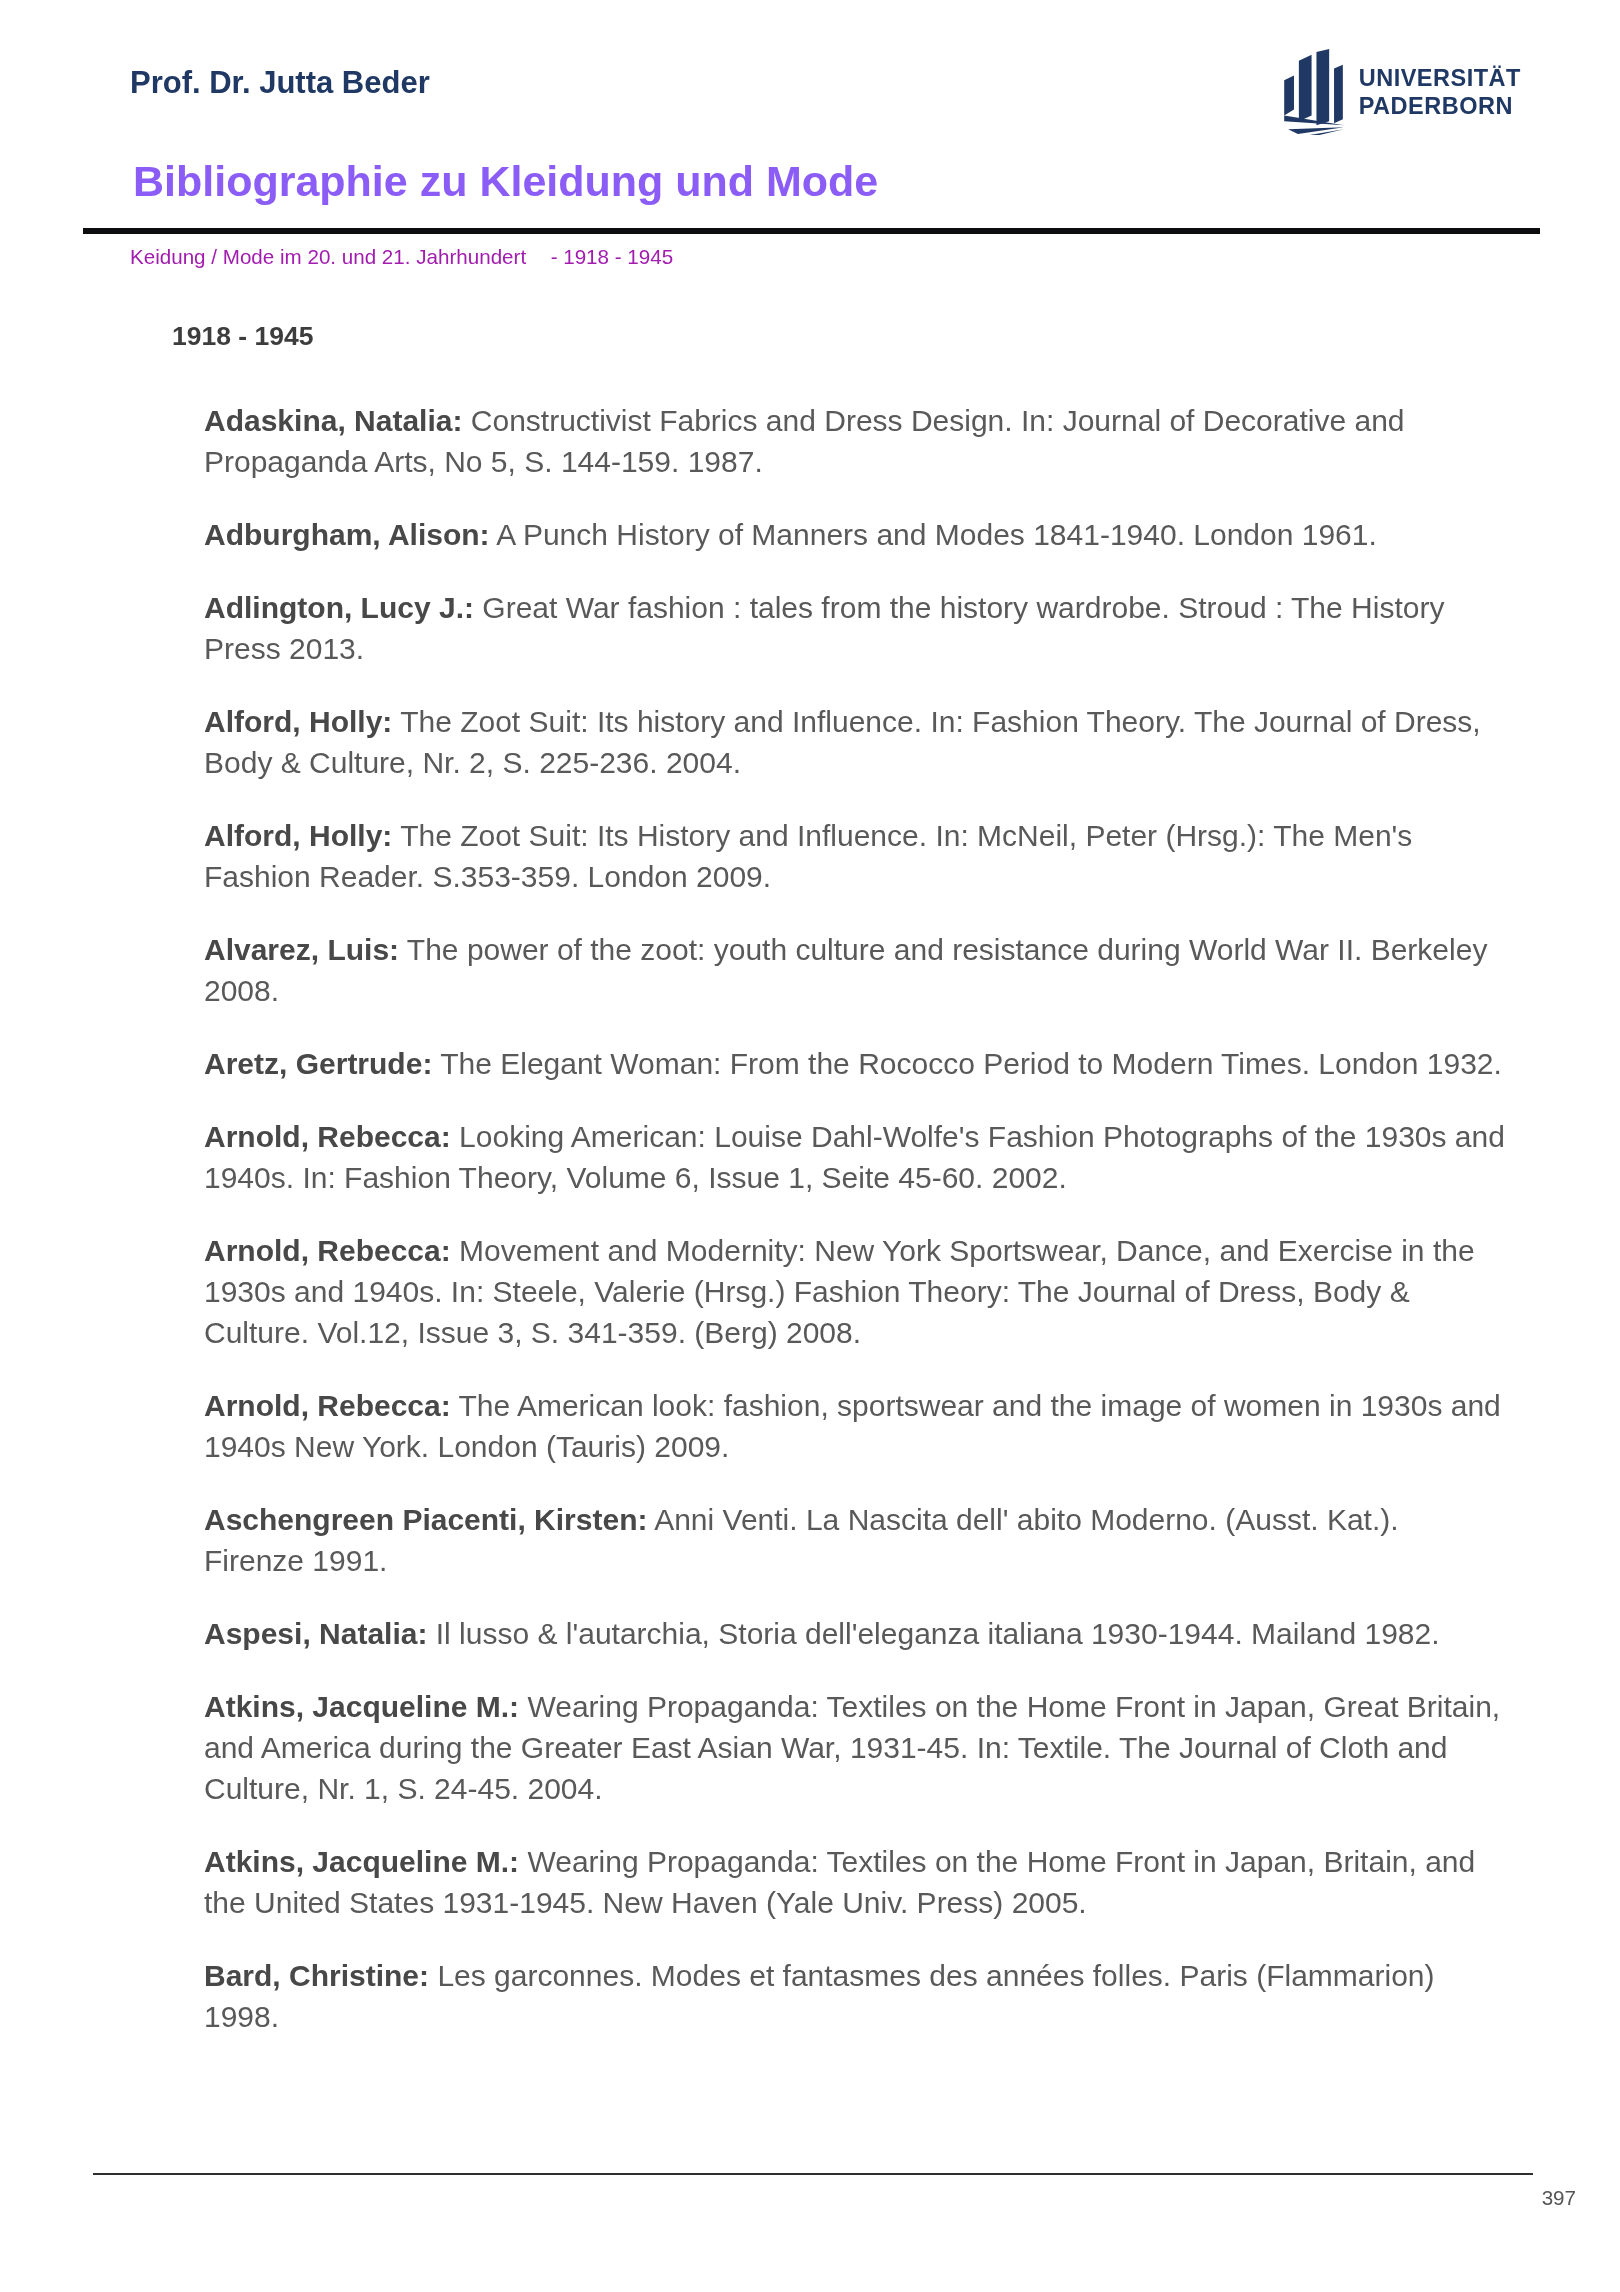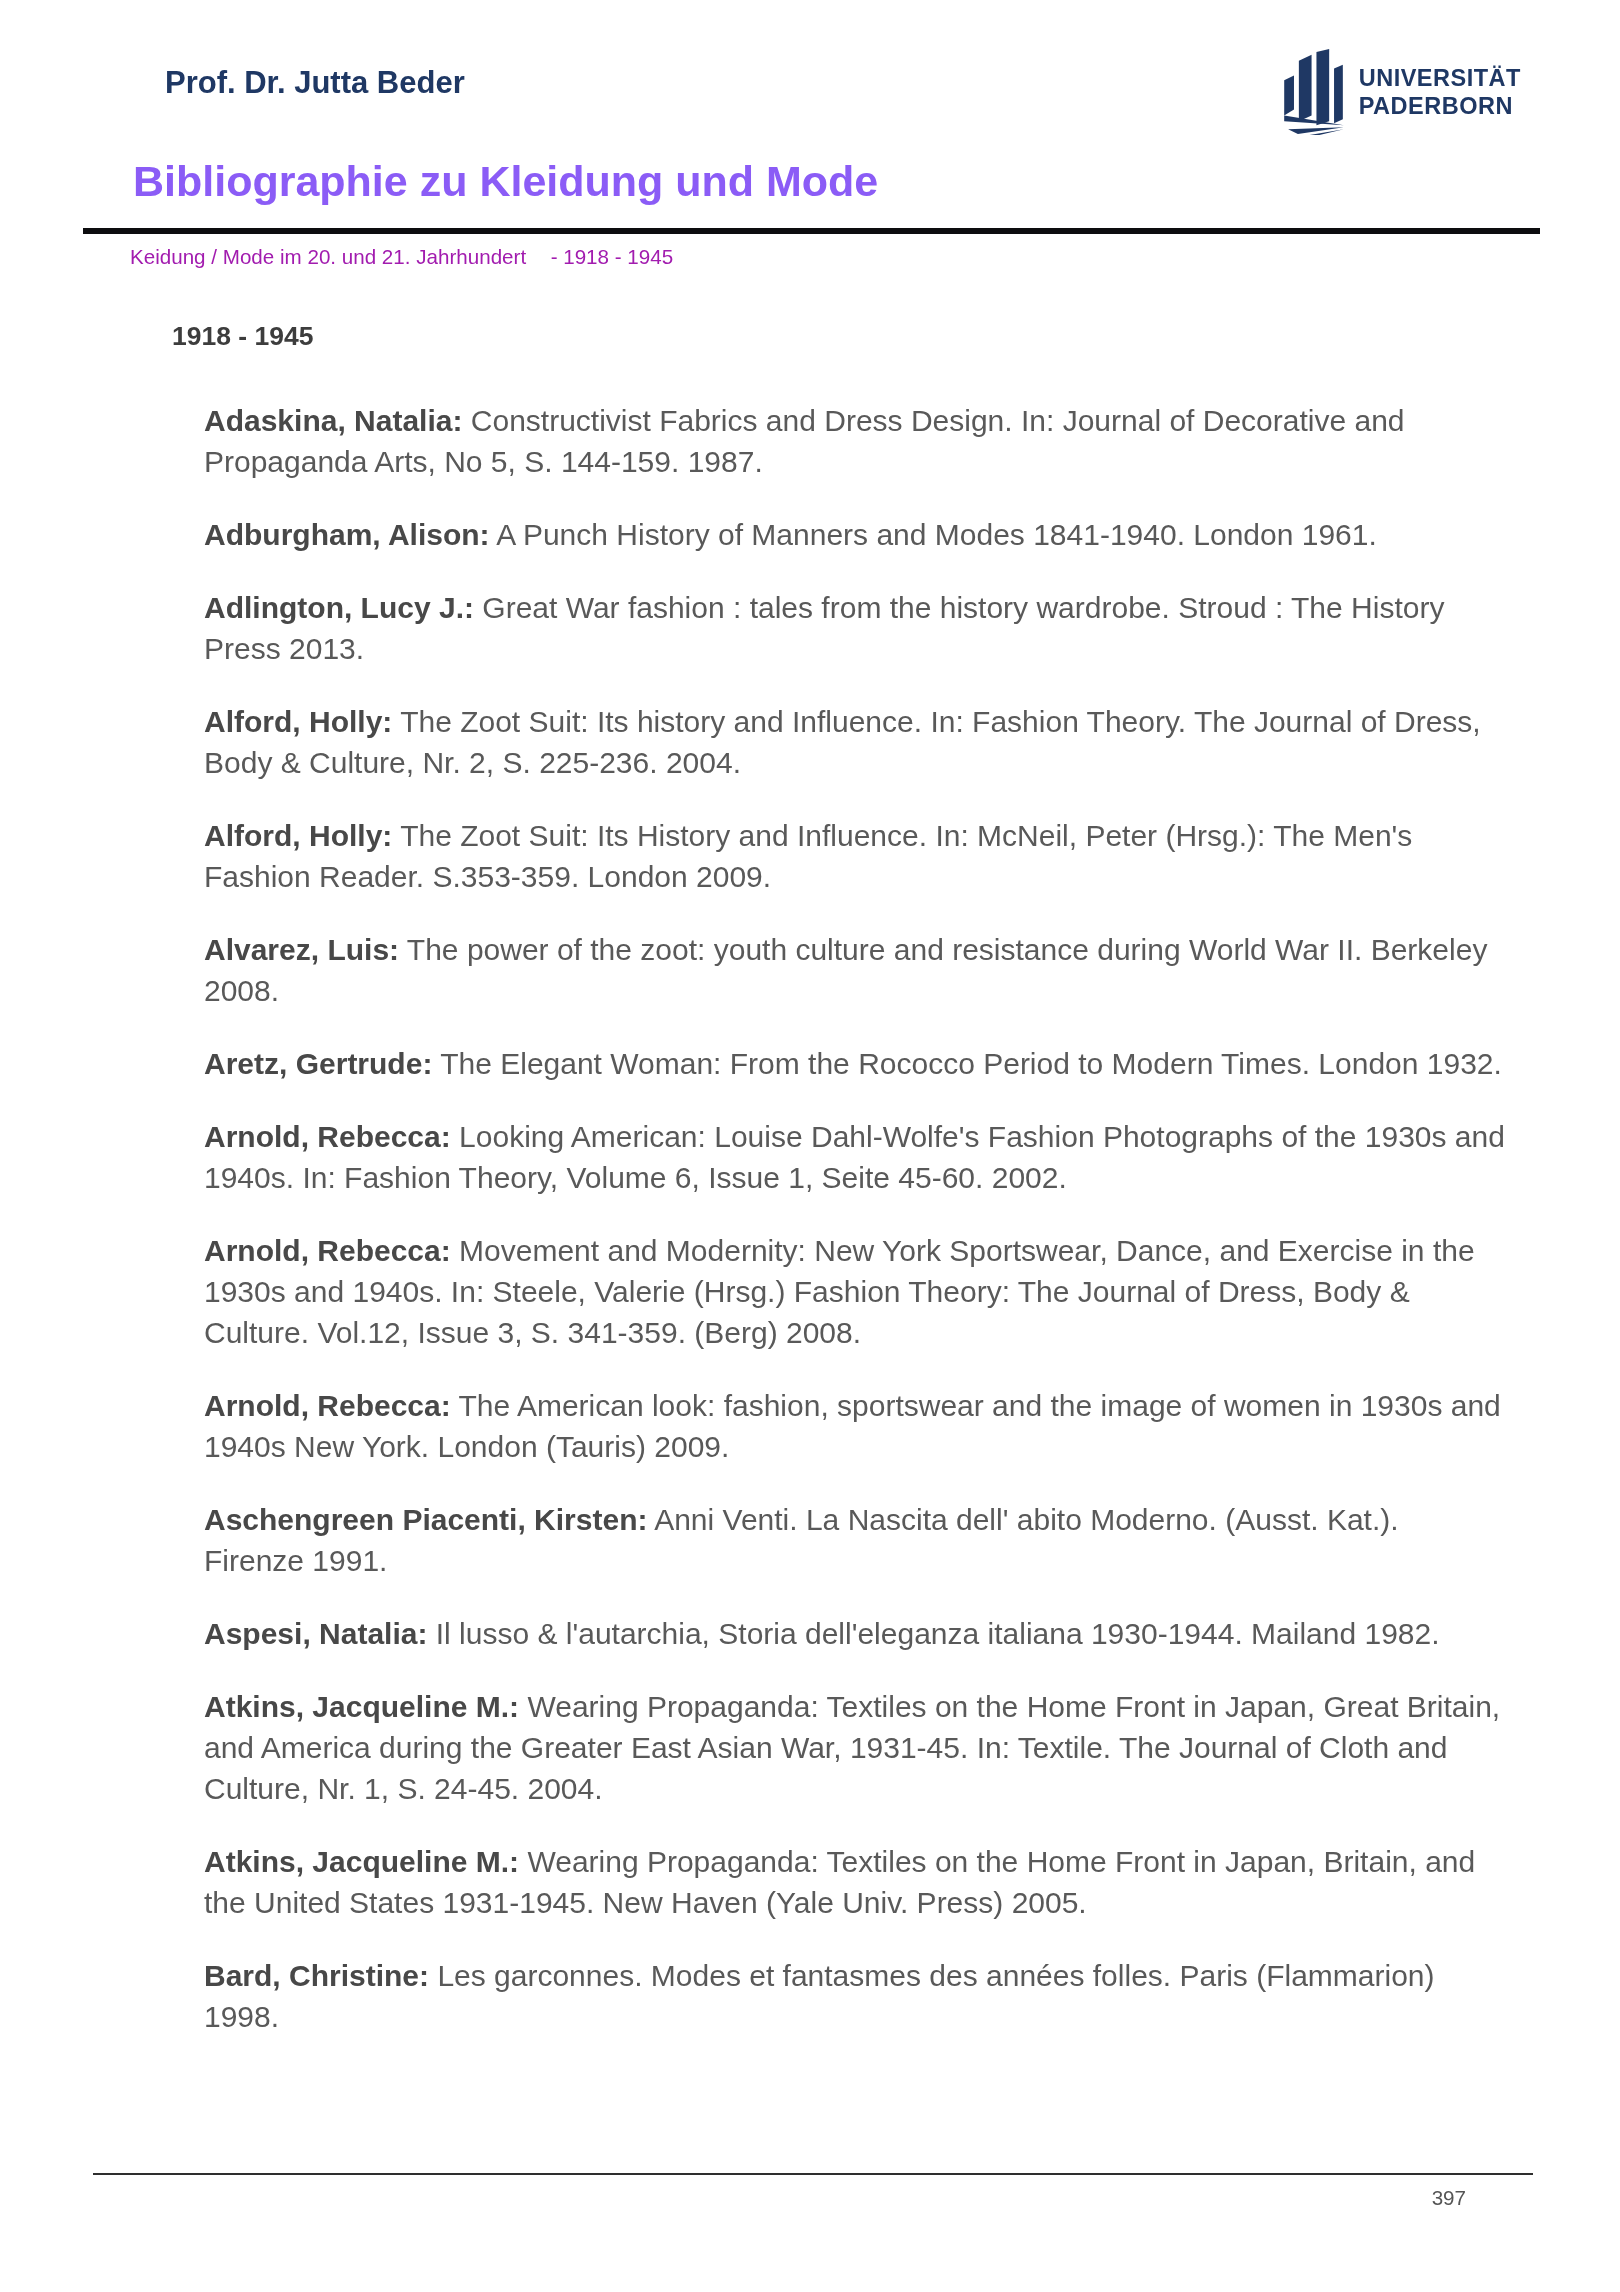--- a/index.html
+++ b/index.html
@@ -9,21 +9,20 @@
     font-family: "Liberation Sans", sans-serif;
     position: relative;
     overflow: hidden;
   }
   .abs { position: absolute; }
 
   .prof-name {
     left: 130px; top: 65px;
     font-size: 31px; font-weight: bold;
     color: #1f3864;
-    margin-left: 35px;
   }
 
   .logo {
     left: 1284px; top: 49px;
     display: flex; align-items: center;
   }
   .logo-mark svg { display: block; }
   .logo-text {
     margin-left: 13.7px;
     color: #1f3864; font-weight: bold;
@@ -66,21 +65,21 @@
   }
   .entry { margin: 0 0 32px 0; }
   .entry .author { font-weight: bold; color: #484848; }
 
   .footer-rule {
     left: 93px; top: 2173px;
     width: 1440px; height: 2px;
     background: #2e2e2e;
   }
   .page-number {
-    left: 1270px; top: 2186px;
+    left: 1380px; top: 2186px;
     width: 196px; text-align: right;
     font-size: 20.6px; color: #555555;
   }
 </style>
 </head>
 <body>
 
 <div class="abs prof-name">Prof. Dr. Jutta Beder</div>
 
 <div class="abs logo">

